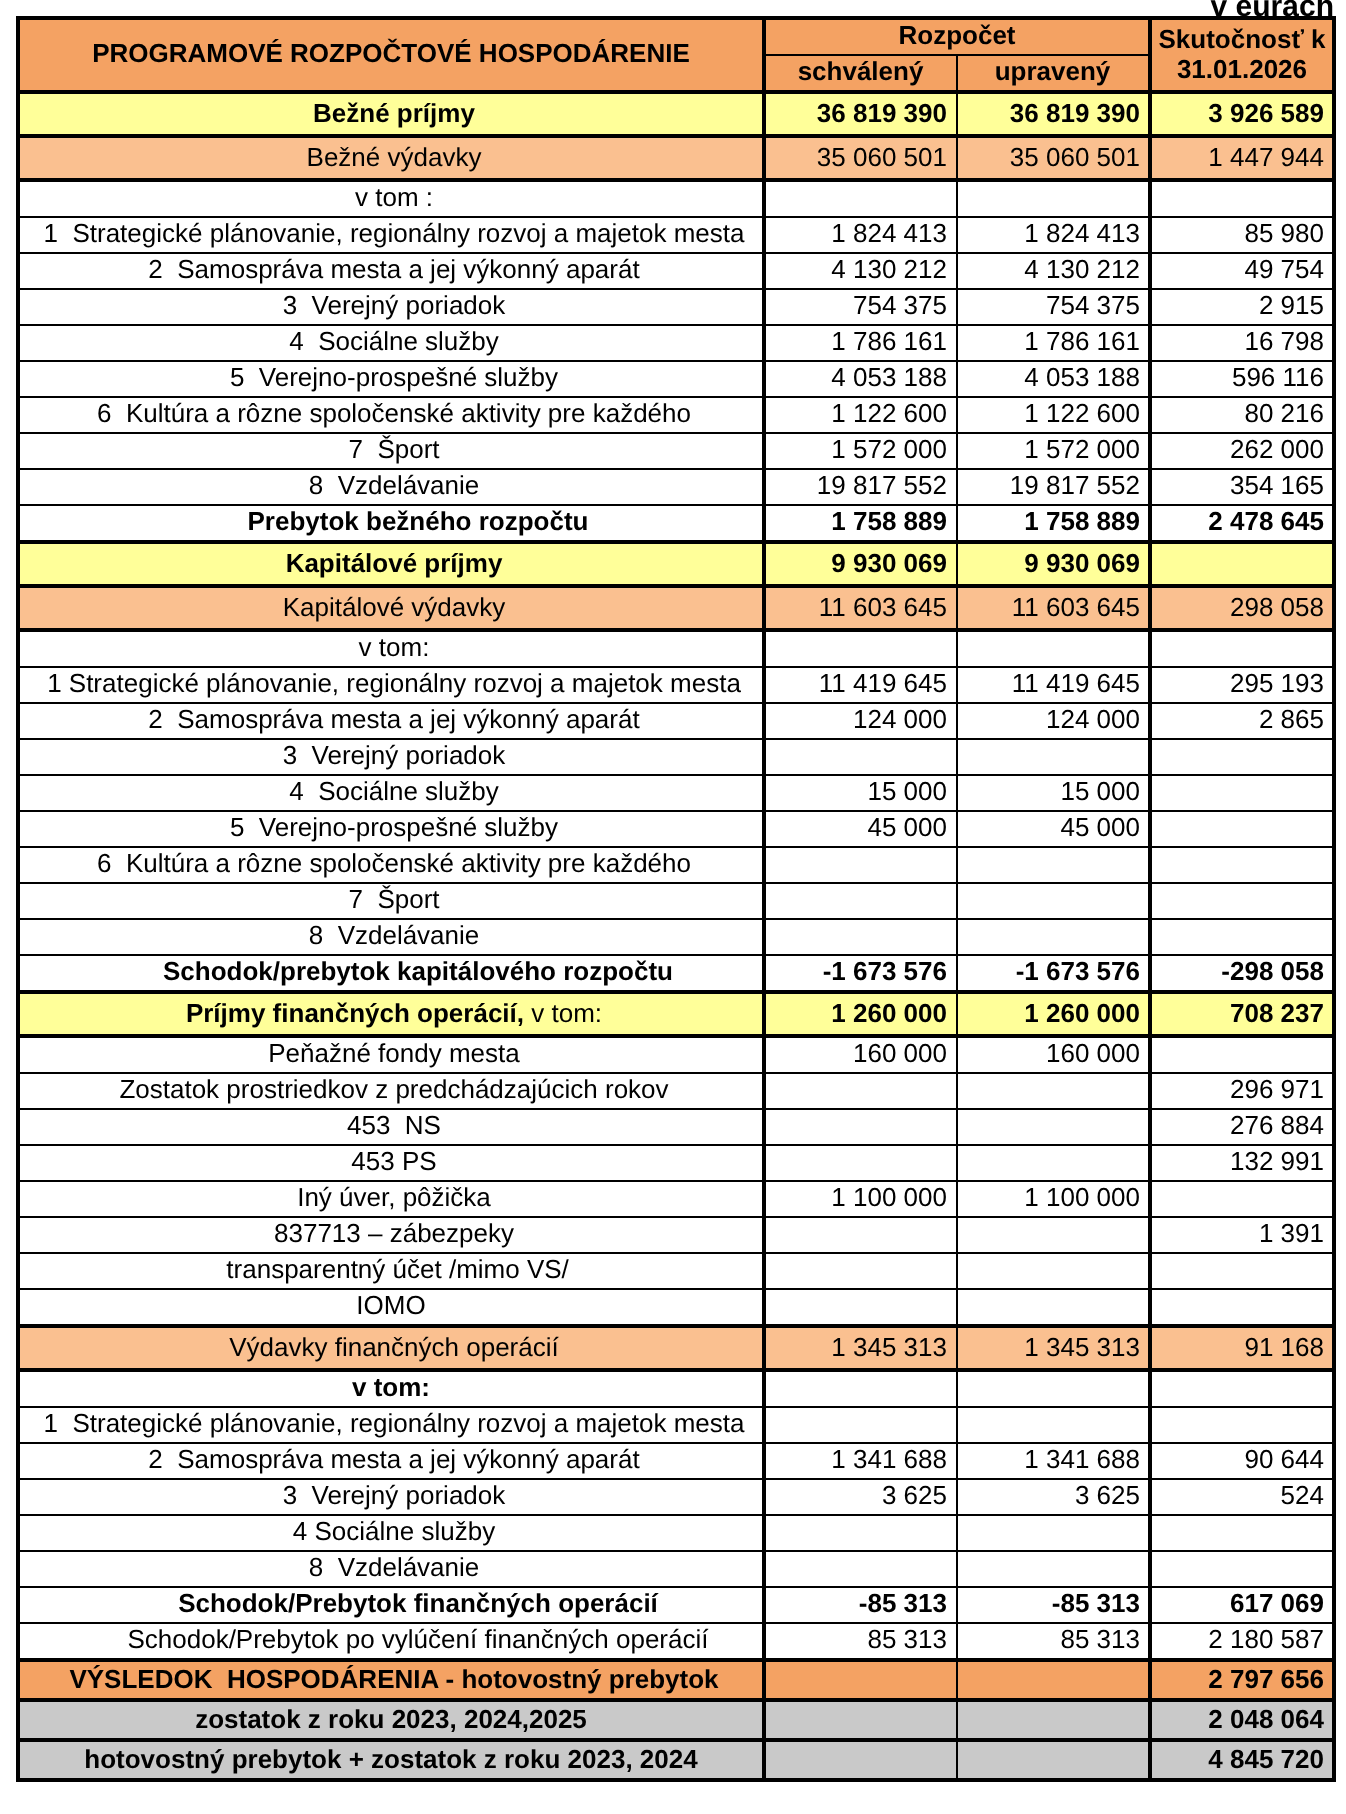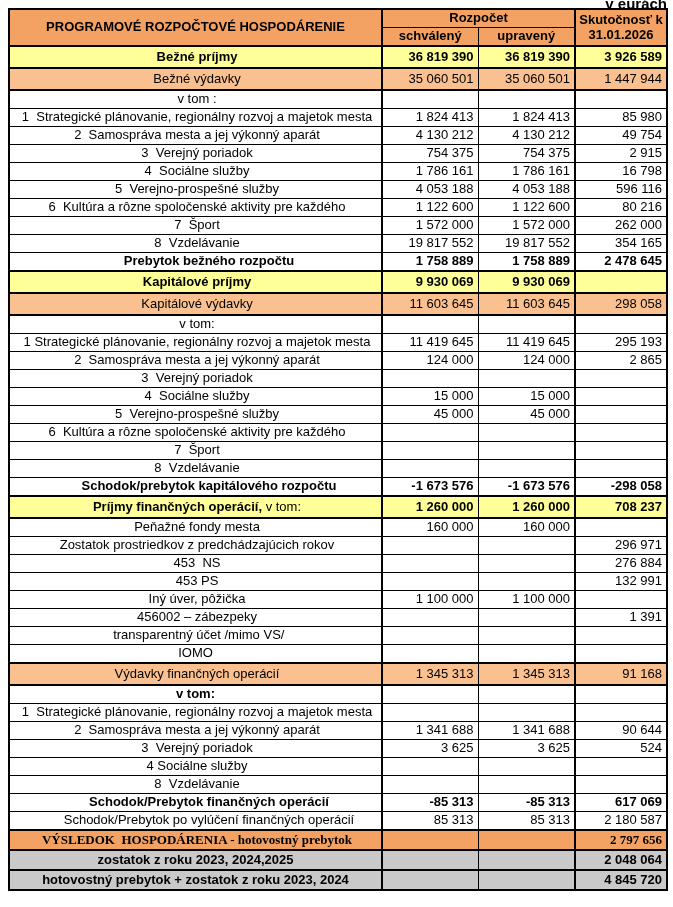--- a/index.html
+++ b/index.html
@@ -33,21 +33,21 @@
   td:nth-child(3), th.c-group{border-right-width:2px;}
   
   td{height:17px;}
   td.lbl{text-align:center;white-space:pre;padding-left:6px;}
   td.num{text-align:right;padding-right:4px;}
   tr.kind-yellow td{background:var(--c-yellow);font-weight:bold;height:20px;
     border-top-width:2px;border-bottom-width:2px;}
   tr.kind-orange td{background:var(--c-orange-light);font-weight:normal;height:20px;
     border-top-width:2px;border-bottom-width:2px;}
   tr.kind-orange-dark td{background:var(--c-orange-dark);font-weight:bold;height:18px;
-    border-top-width:2px;border-bottom-width:2px;font-family:Liberation Serif, serif;}
+    border-top-width:2px;border-bottom-width:2px;}
   tr.kind-gray td{background:var(--c-gray);font-weight:bold;height:18px;
     border-top-width:2px;border-bottom-width:2px;}
   tr.kind-bold td{font-weight:bold;}
   tr.ind0 td.lbl{padding-left:3px;}
   tr.ind2 td.lbl{padding-left:30px;}
   .suffix{font-weight:normal;}
 </style>
 </head>
 <body>
 
@@ -248,21 +248,21 @@
         <td class="num"></td>
         <td class="num">132 991</td>
       </tr>
       <tr class="kind-plain ind1">
         <td class="lbl">Iný úver, pôžička</td>
         <td class="num">1 100 000</td>
         <td class="num">1 100 000</td>
         <td class="num"></td>
       </tr>
       <tr class="kind-plain ind1">
-        <td class="lbl">456002 – zábezpeky</td>
+        <td class="lbl">837713 – zábezpeky</td>
         <td class="num"></td>
         <td class="num"></td>
         <td class="num">1 391</td>
       </tr>
       <tr class="kind-plain ind1">
         <td class="lbl"> transparentný účet /mimo VS/</td>
         <td class="num"></td>
         <td class="num"></td>
         <td class="num"></td>
       </tr>

